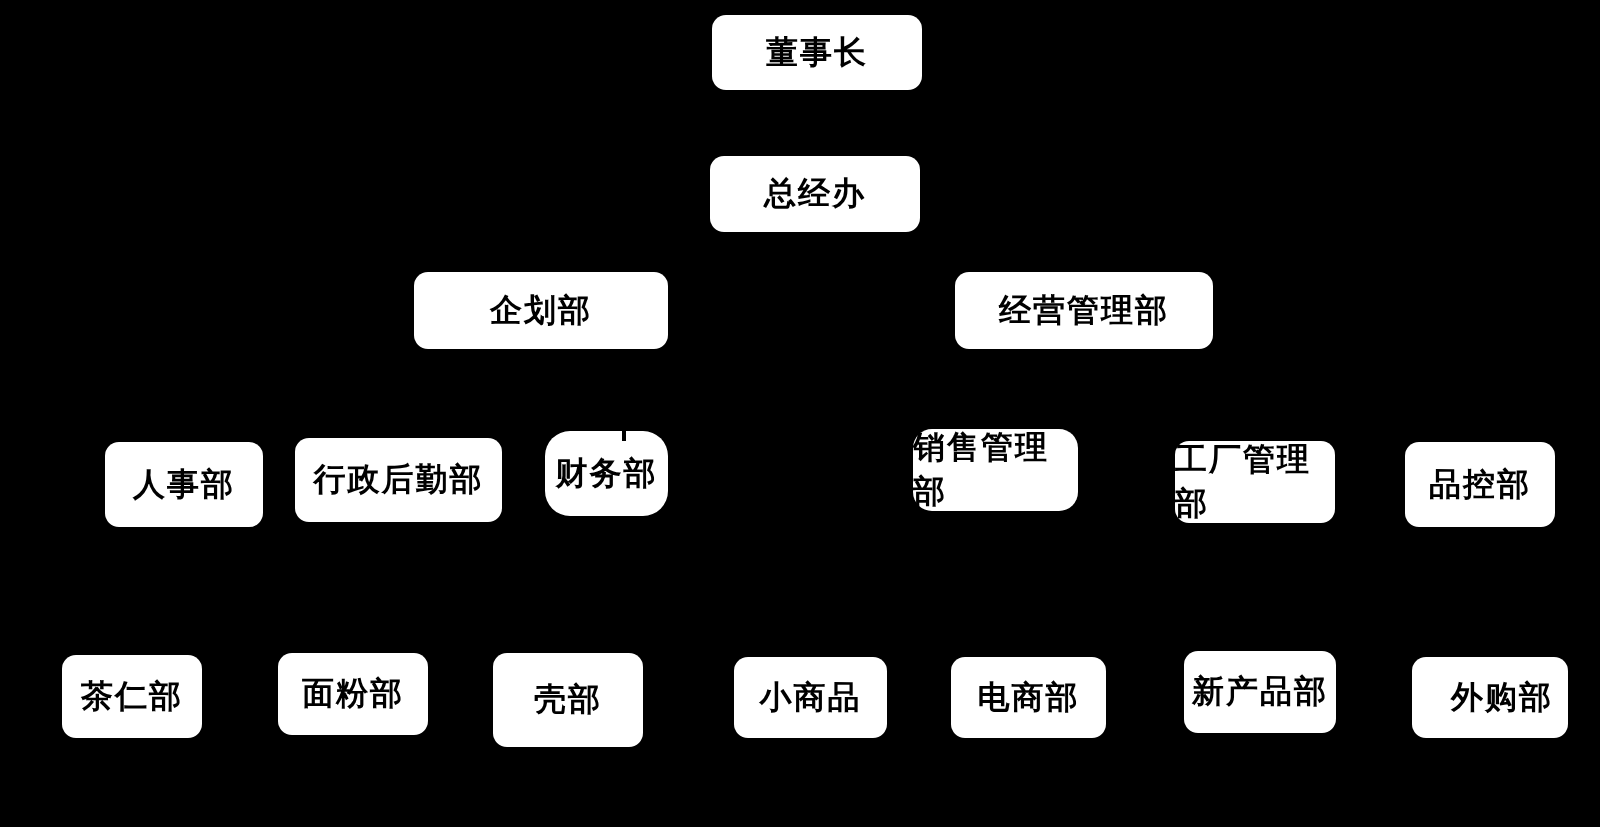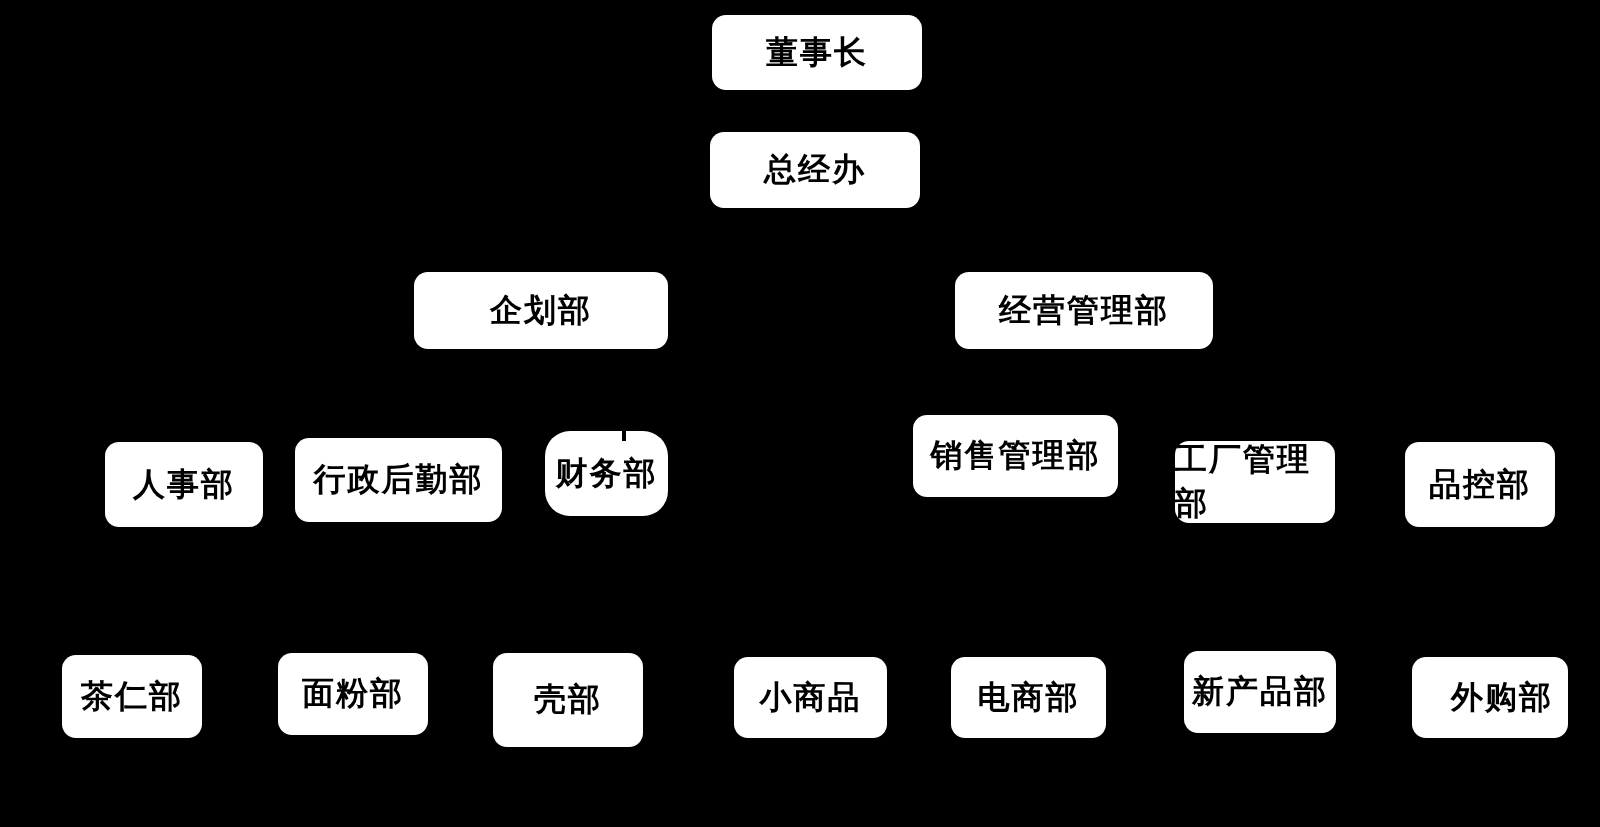--- a/index.html
+++ b/index.html
@@ -24,29 +24,29 @@
     align-items: center;
     justify-content: center;
     font-size: 32px;
     font-weight: bold;
     letter-spacing: 2px;
     box-sizing: border-box;
   }
   
   .n-chairman        { left: 712px;  top: 15px;  width: 210px; height: 75px; }
   
-  .n-gm-office       { left: 710px;  top: 132px; width: 210px; height: 76px; }
+  .n-gm-office       { left: 710px;  top: 156px; width: 210px; height: 76px; }
   
   .n-planning        { left: 414px;  top: 272px; width: 254px; height: 77px; }
   .n-operations      { left: 955px;  top: 272px; width: 258px; height: 77px; }
   
   .n-hr              { left: 105px;  top: 442px; width: 158px; height: 85px; }
   .n-admin           { left: 295px;  top: 438px; width: 207px; height: 84px; }
   .n-finance         { left: 545px;  top: 431px; width: 123px; height: 85px; border-radius: 25px; }
-  .n-sales           { left: 913px;  top: 415px; width: 205px; height: 82px; }
+  .n-sales           { left: 913px;  top: 429px; width: 165px; height: 82px; border-radius: 19px; }
   .n-factory         { left: 1175px; top: 441px; width: 160px; height: 82px; }
   .n-quality         { left: 1405px; top: 442px; width: 150px; height: 85px; }
   
   .n-tea-kernel      { left: 62px;   top: 655px; width: 140px; height: 83px; }
   .n-flour           { left: 278px;  top: 653px; width: 150px; height: 82px; }
   .n-shell           { left: 493px;  top: 653px; width: 150px; height: 94px; }
   .n-small-goods     { left: 734px;  top: 657px; width: 153px; height: 81px; }
   .n-ecommerce       { left: 951px;  top: 657px; width: 155px; height: 81px; }
   .n-new-product     { left: 1184px; top: 651px; width: 152px; height: 82px; }
   .n-outside-purchase{ left: 1412px; top: 657px; width: 156px; height: 81px; padding-left: 24px; }

